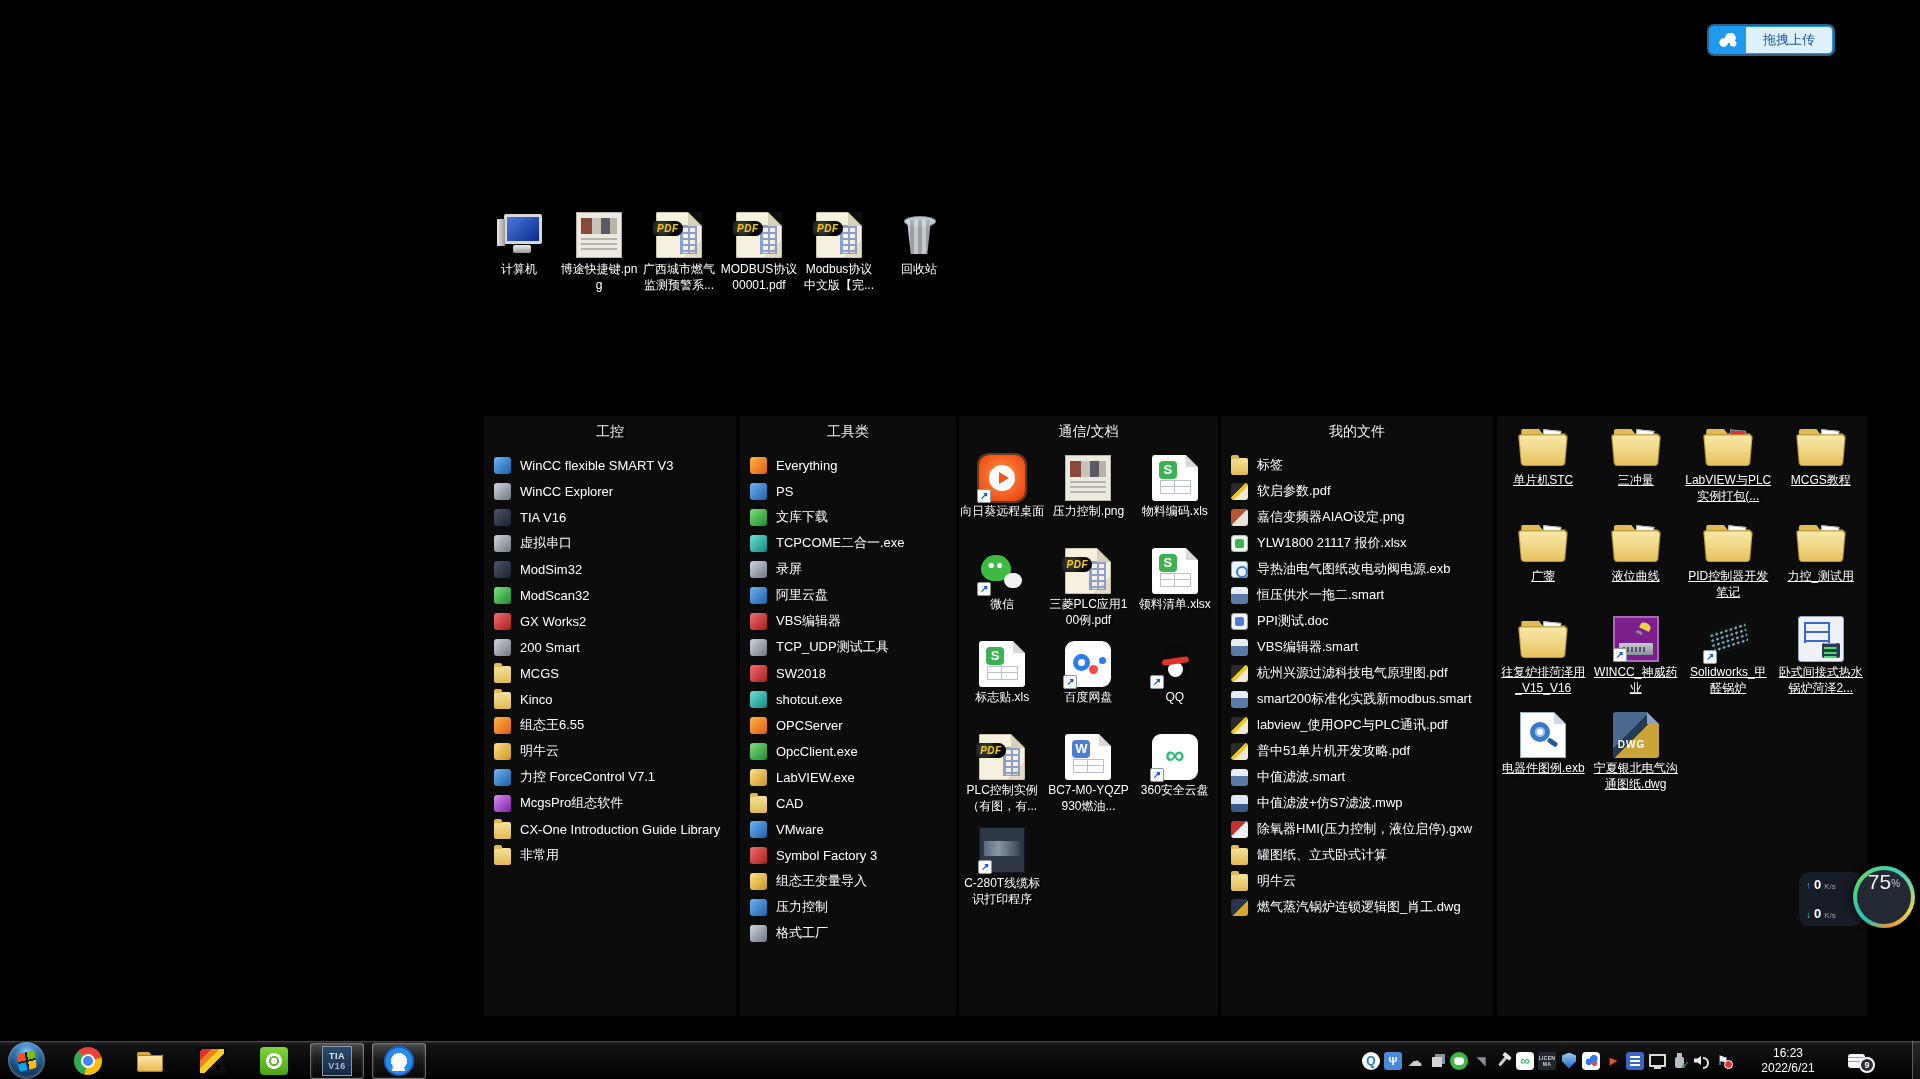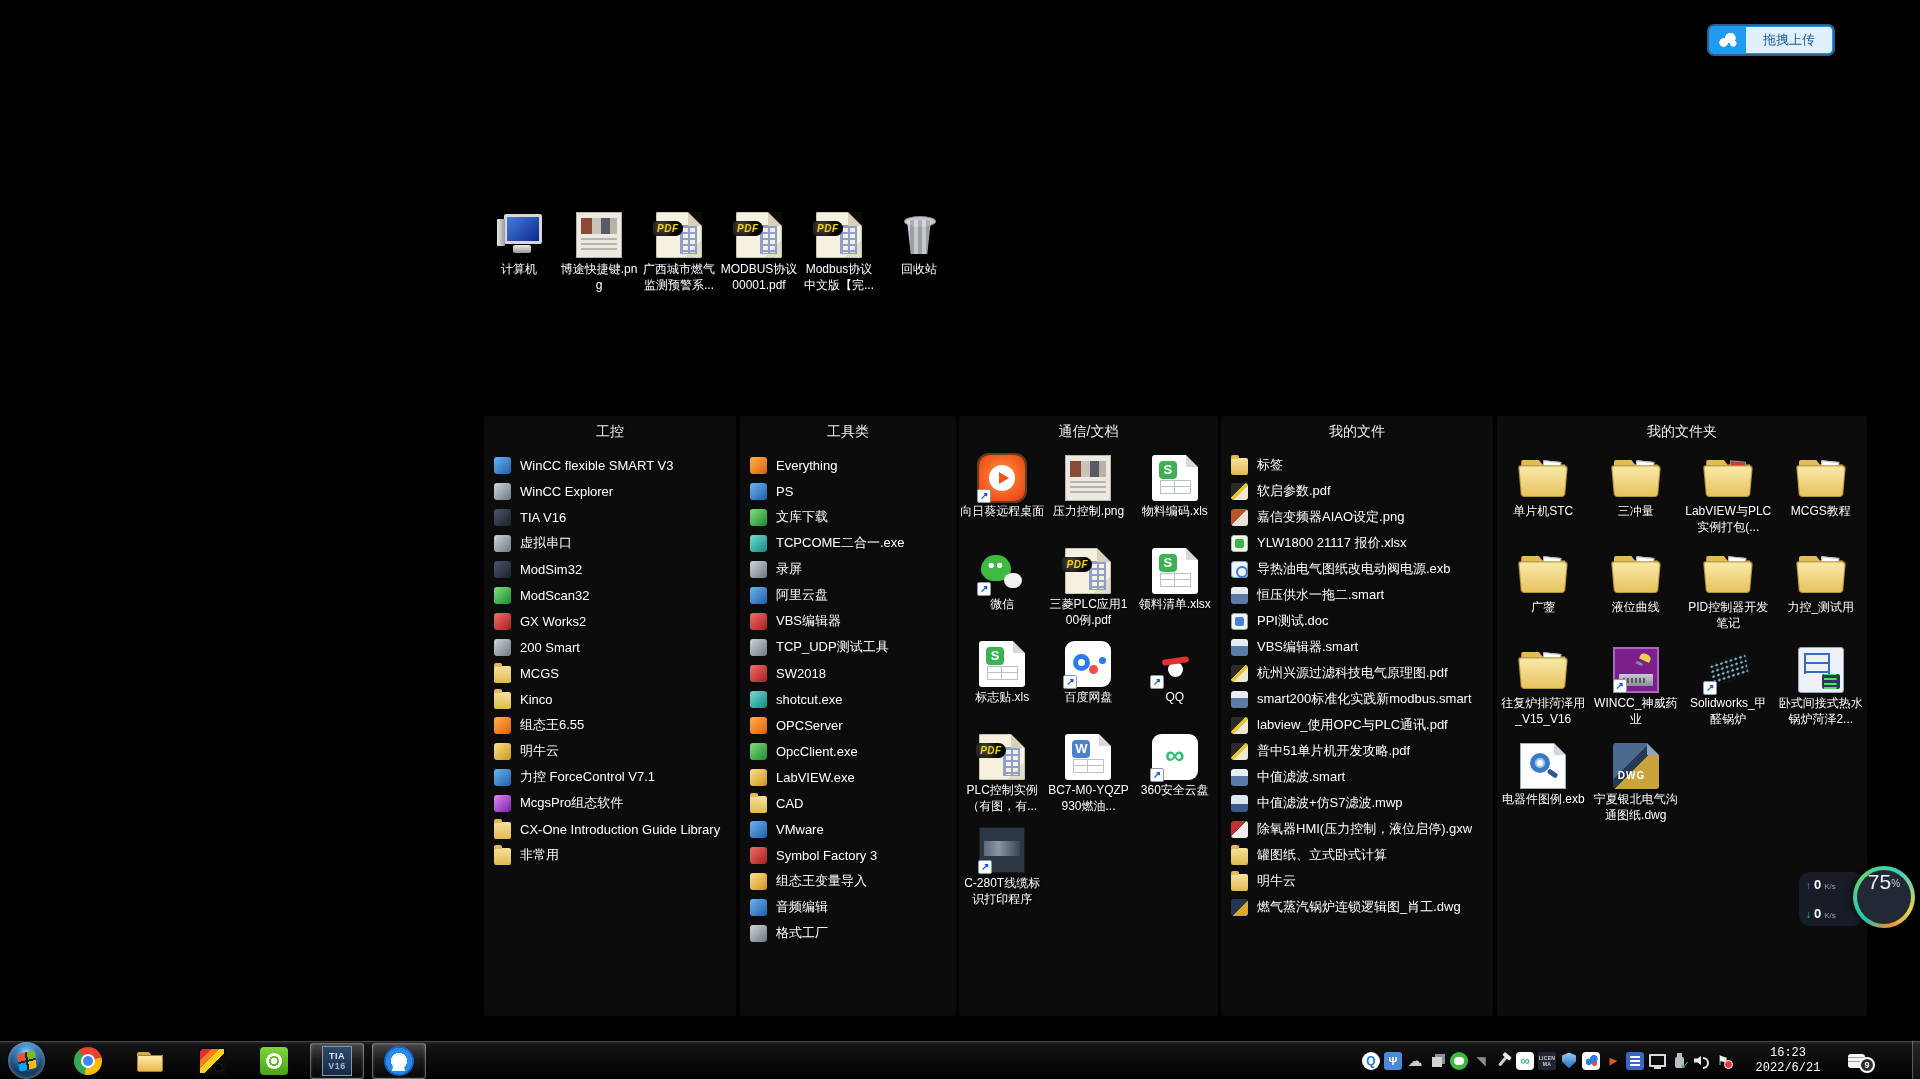--- a/index.html
+++ b/index.html
@@ -272,21 +272,21 @@
   .tt-eject i{width:9px;height:11px;background:#b8bec4;border-radius:2px;margin-top:3px;}
   .tt-eject i::before{content:"";position:absolute;top:-4px;left:2px;width:5px;height:4px;background:#b8bec4;}
   .tt-eject b{position:absolute;right:-2px;bottom:-2px;color:#3ac24a;font-size:11px;text-shadow:0 0 2px #000;}
   .tt-speaker i{width:10px;height:10px;background:#e8ecef;
     clip-path:polygon(0 30%,35% 30%,70% 5%,70% 95%,35% 70%,0 70%);margin-right:4px;}
   .tt-speaker::after{content:"";position:absolute;right:1px;top:5px;width:4px;height:8px;
     border:2px solid #e8ecef;border-left:none;border-radius:0 6px 6px 0;}
   .tt-flag b{color:#f0f2f4;font-size:13px;font-weight:normal;}
   .tt-flag::after{content:"";position:absolute;right:-1px;bottom:1px;width:7px;height:7px;
     background:#d83a3a;border-radius:50%;border:1px solid #fff;}
-  .clock{margin-left:14px;width:76px;text-align:center;font-size:12px;line-height:15px;color:#fff;cursor:default;font-family:Liberation Mono, monospace;}
+  .clock{margin-left:14px;width:76px;text-align:center;font-size:12px;line-height:15px;color:#fff;cursor:default;}
   .tray-badge{margin-left:18px;display:flex;align-items:center;cursor:pointer;}
   .bub{width:17px;height:14px;background:#f4f6f8;border-radius:3px;display:block;
     background-image:linear-gradient(180deg,transparent 3px,#9aa2aa 3px 4px,transparent 4px 7px,#9aa2aa 7px 8px,transparent 8px);}
   .cnt{width:16px;height:16px;border-radius:50%;background:#2a2d33;border:2px solid #fff;color:#fff;
     font:bold 9px/12px "Liberation Sans",sans-serif;text-align:center;margin:8px 0 0 -6px;box-sizing:border-box;}
   .edge{position:absolute;right:0;top:0;width:7px;height:39px;background:rgba(255,255,255,.07);
     border-left:1px solid rgba(255,255,255,.28);cursor:pointer;}
 </style>
 </head>
 <body>
@@ -469,21 +469,21 @@
         <div class="litem">
           <span class="si si-app-red"></span>
           <span class="llabel">Symbol Factory 3</span>
         </div>
         <div class="litem">
           <span class="si si-app-gold"></span>
           <span class="llabel">组态王变量导入</span>
         </div>
         <div class="litem">
           <span class="si si-app-blue"></span>
-          <span class="llabel">音频编辑</span>
+          <span class="llabel">压力控制</span>
         </div>
         <div class="litem">
           <span class="si si-app-gray"></span>
           <span class="llabel">格式工厂</span>
         </div>
       </div>
     </div>
     <div class="fence f2">
       <div class="ftitle">通信/文档</div>
       <div class="fgrid g3" style="grid-template-columns: repeat(3, 1fr);">
@@ -651,22 +651,21 @@
           <span class="si si-folder"></span>
           <span class="llabel">明牛云</span>
         </div>
         <div class="litem">
           <span class="si si-dwg"></span>
           <span class="llabel">燃气蒸汽锅炉连锁逻辑图_肖工.dwg</span>
         </div>
       </div>
     </div>
     <div class="fence f4">
-      <div class="ftitle">我的文件夹</div>
-      <div class="fgrid g4" style="grid-template-columns: repeat(4, 1fr);">
+      <div class="fgrid g4" style="grid-template-columns: repeat(4, 1fr); text-decoration: underline;">
         <div class="gcell">
           <span class="bi bi-folder-paper">
             <i></i>
           </span>
           <div class="glabel">单片机STC</div>
         </div>
         <div class="gcell">
           <span class="bi bi-folder-paper">
             <i></i>
           </span>

